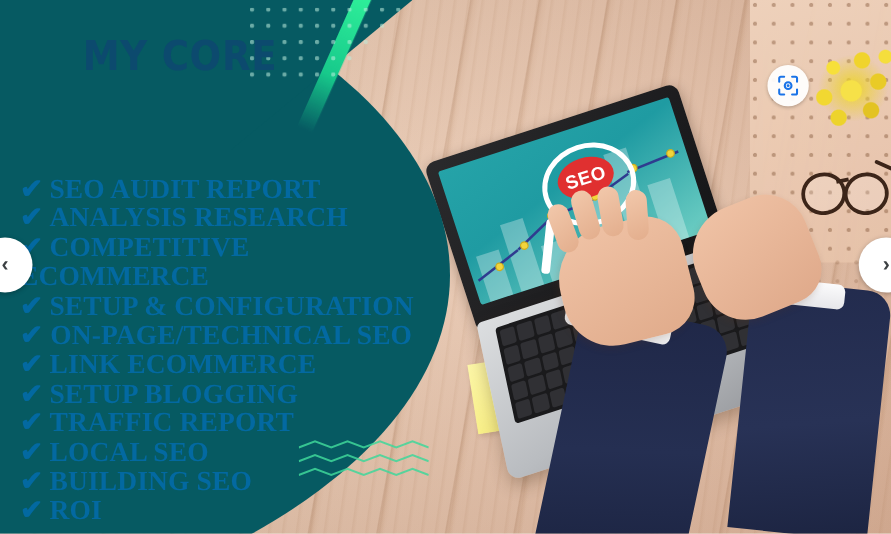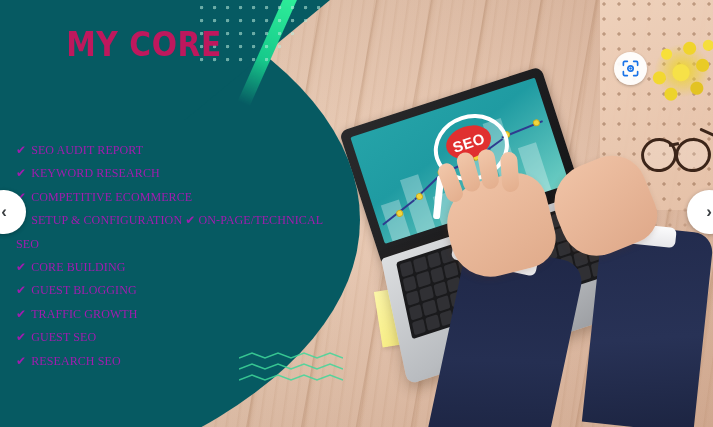--- a/index.html
+++ b/index.html
@@ -247,37 +247,38 @@
   .dotgrid {
     position: absolute; left: 200px; top: 6px; width: 124px; height: 58px;
     background: radial-gradient(circle at 1.6px 1.6px, rgba(190,238,222,0.55) 1.5px, rgba(0,0,0,0) 2px) 0 0 / 13px 13px;
     clip-path: polygon(0 0, 100% 0, 52% 100%, 0 100%);
   }
   .waves { position: absolute; left: 239px; top: 352px; width: 104px; height: 34px; }
 
   
   .headline {
     position: absolute; left: 14px; top: 30px; width: 260px;
-    color: #be185d;
+    color: #0c4a6e;
     font-family: "DejaVu Sans Condensed", "Liberation Sans Narrow", "Liberation Sans", sans-serif;
     font-weight: bold;
     font-size: 33px;
     line-height: 29px;
     letter-spacing: 0.6px;
     text-transform: uppercase;
     text-align: center;
   }
   .headline div { white-space: nowrap; }
   .speclist {
     position: absolute; left: 16px; top: 139px; width: 320px;
-    color: #a21caf;
+    color: #0369a1;
     font-family: "Liberation Serif", "DejaVu Serif", serif;
-    font-size: 12px;
+    font-size: 22px;
     line-height: 23.4px;
     letter-spacing: 0.1px;
+    font-weight: bold;
   }
   .speclist .li { white-space: normal; }
   .speclist .ck { margin-right: 5px; }
 
   
   .navbtn {
     position: absolute;
     width: 44px; height: 44px; border-radius: 50%;
     background: #ffffff;
     box-shadow: 0 1px 4px rgba(0,0,0,0.28);
@@ -448,28 +449,29 @@
       </svg>
     </div>
   </div>
 
   <div class="headline">
     <div>MY CORE</div>
   </div>
 
   <div class="speclist">
     <div class="li"><span class="ck">✔</span><span>SEO AUDIT REPORT</span></div>
-    <div class="li"><span class="ck">✔</span><span>KEYWORD RESEARCH</span></div>
+    <div class="li"><span class="ck">✔</span><span>ANALYSIS RESEARCH</span></div>
     <div class="li"><span class="ck">✔</span><span>COMPETITIVE ECOMMERCE</span></div>
     <div class="li"><span class="ck">✔</span><span>SETUP &amp; CONFIGURATION ✔ ON-PAGE/TECHNICAL SEO</span></div>
-    <div class="li"><span class="ck">✔</span><span>CORE BUILDING</span></div>
-    <div class="li"><span class="ck">✔</span><span>GUEST BLOGGING</span></div>
-    <div class="li"><span class="ck">✔</span><span>TRAFFIC GROWTH</span></div>
-    <div class="li"><span class="ck">✔</span><span>GUEST SEO</span></div>
-    <div class="li"><span class="ck">✔</span><span>RESEARCH SEO</span></div>
+    <div class="li"><span class="ck">✔</span><span>LINK ECOMMERCE</span></div>
+    <div class="li"><span class="ck">✔</span><span>SETUP BLOGGING</span></div>
+    <div class="li"><span class="ck">✔</span><span>TRAFFIC REPORT</span></div>
+    <div class="li"><span class="ck">✔</span><span>LOCAL SEO</span></div>
+    <div class="li"><span class="ck">✔</span><span>BUILDING SEO</span></div>
+    <div class="li"><span class="ck">✔</span><span>ROI</span></div>
   </div>
 
   <div class="navbtn nav-prev">
     <span>‹</span>
   </div>
   <div class="navbtn nav-next">
     <span>›</span>
   </div>
 
   <div class="lensbtn">

